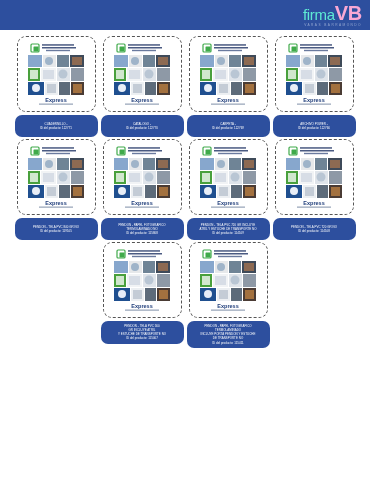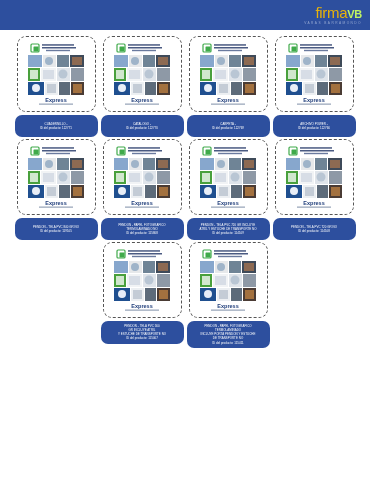--- a/index.html
+++ b/index.html
@@ -33,26 +33,26 @@
     line-height: 1;
   }
   .logo-main {
     font-size: 15px;
     letter-spacing: -0.3px;
     color: #ffffff;
     white-space: nowrap;
   }
   .logo-main .thin {
     font-weight: 300;
-    color: #eab308;
+    color: #5eead4;
   }
   .logo-main .bold {
     font-weight: bold;
-    color: #bef264;
-    font-size: 11px;
+    color: #f9a8d4;
+    font-size: 20px;
   }
   .logo-sub {
     font-size: 3.2px;
     letter-spacing: 1.45px;
     color: #95a8d2;
     margin-top: 1.5px;
     white-space: nowrap;
     text-transform: uppercase;
   }
 

